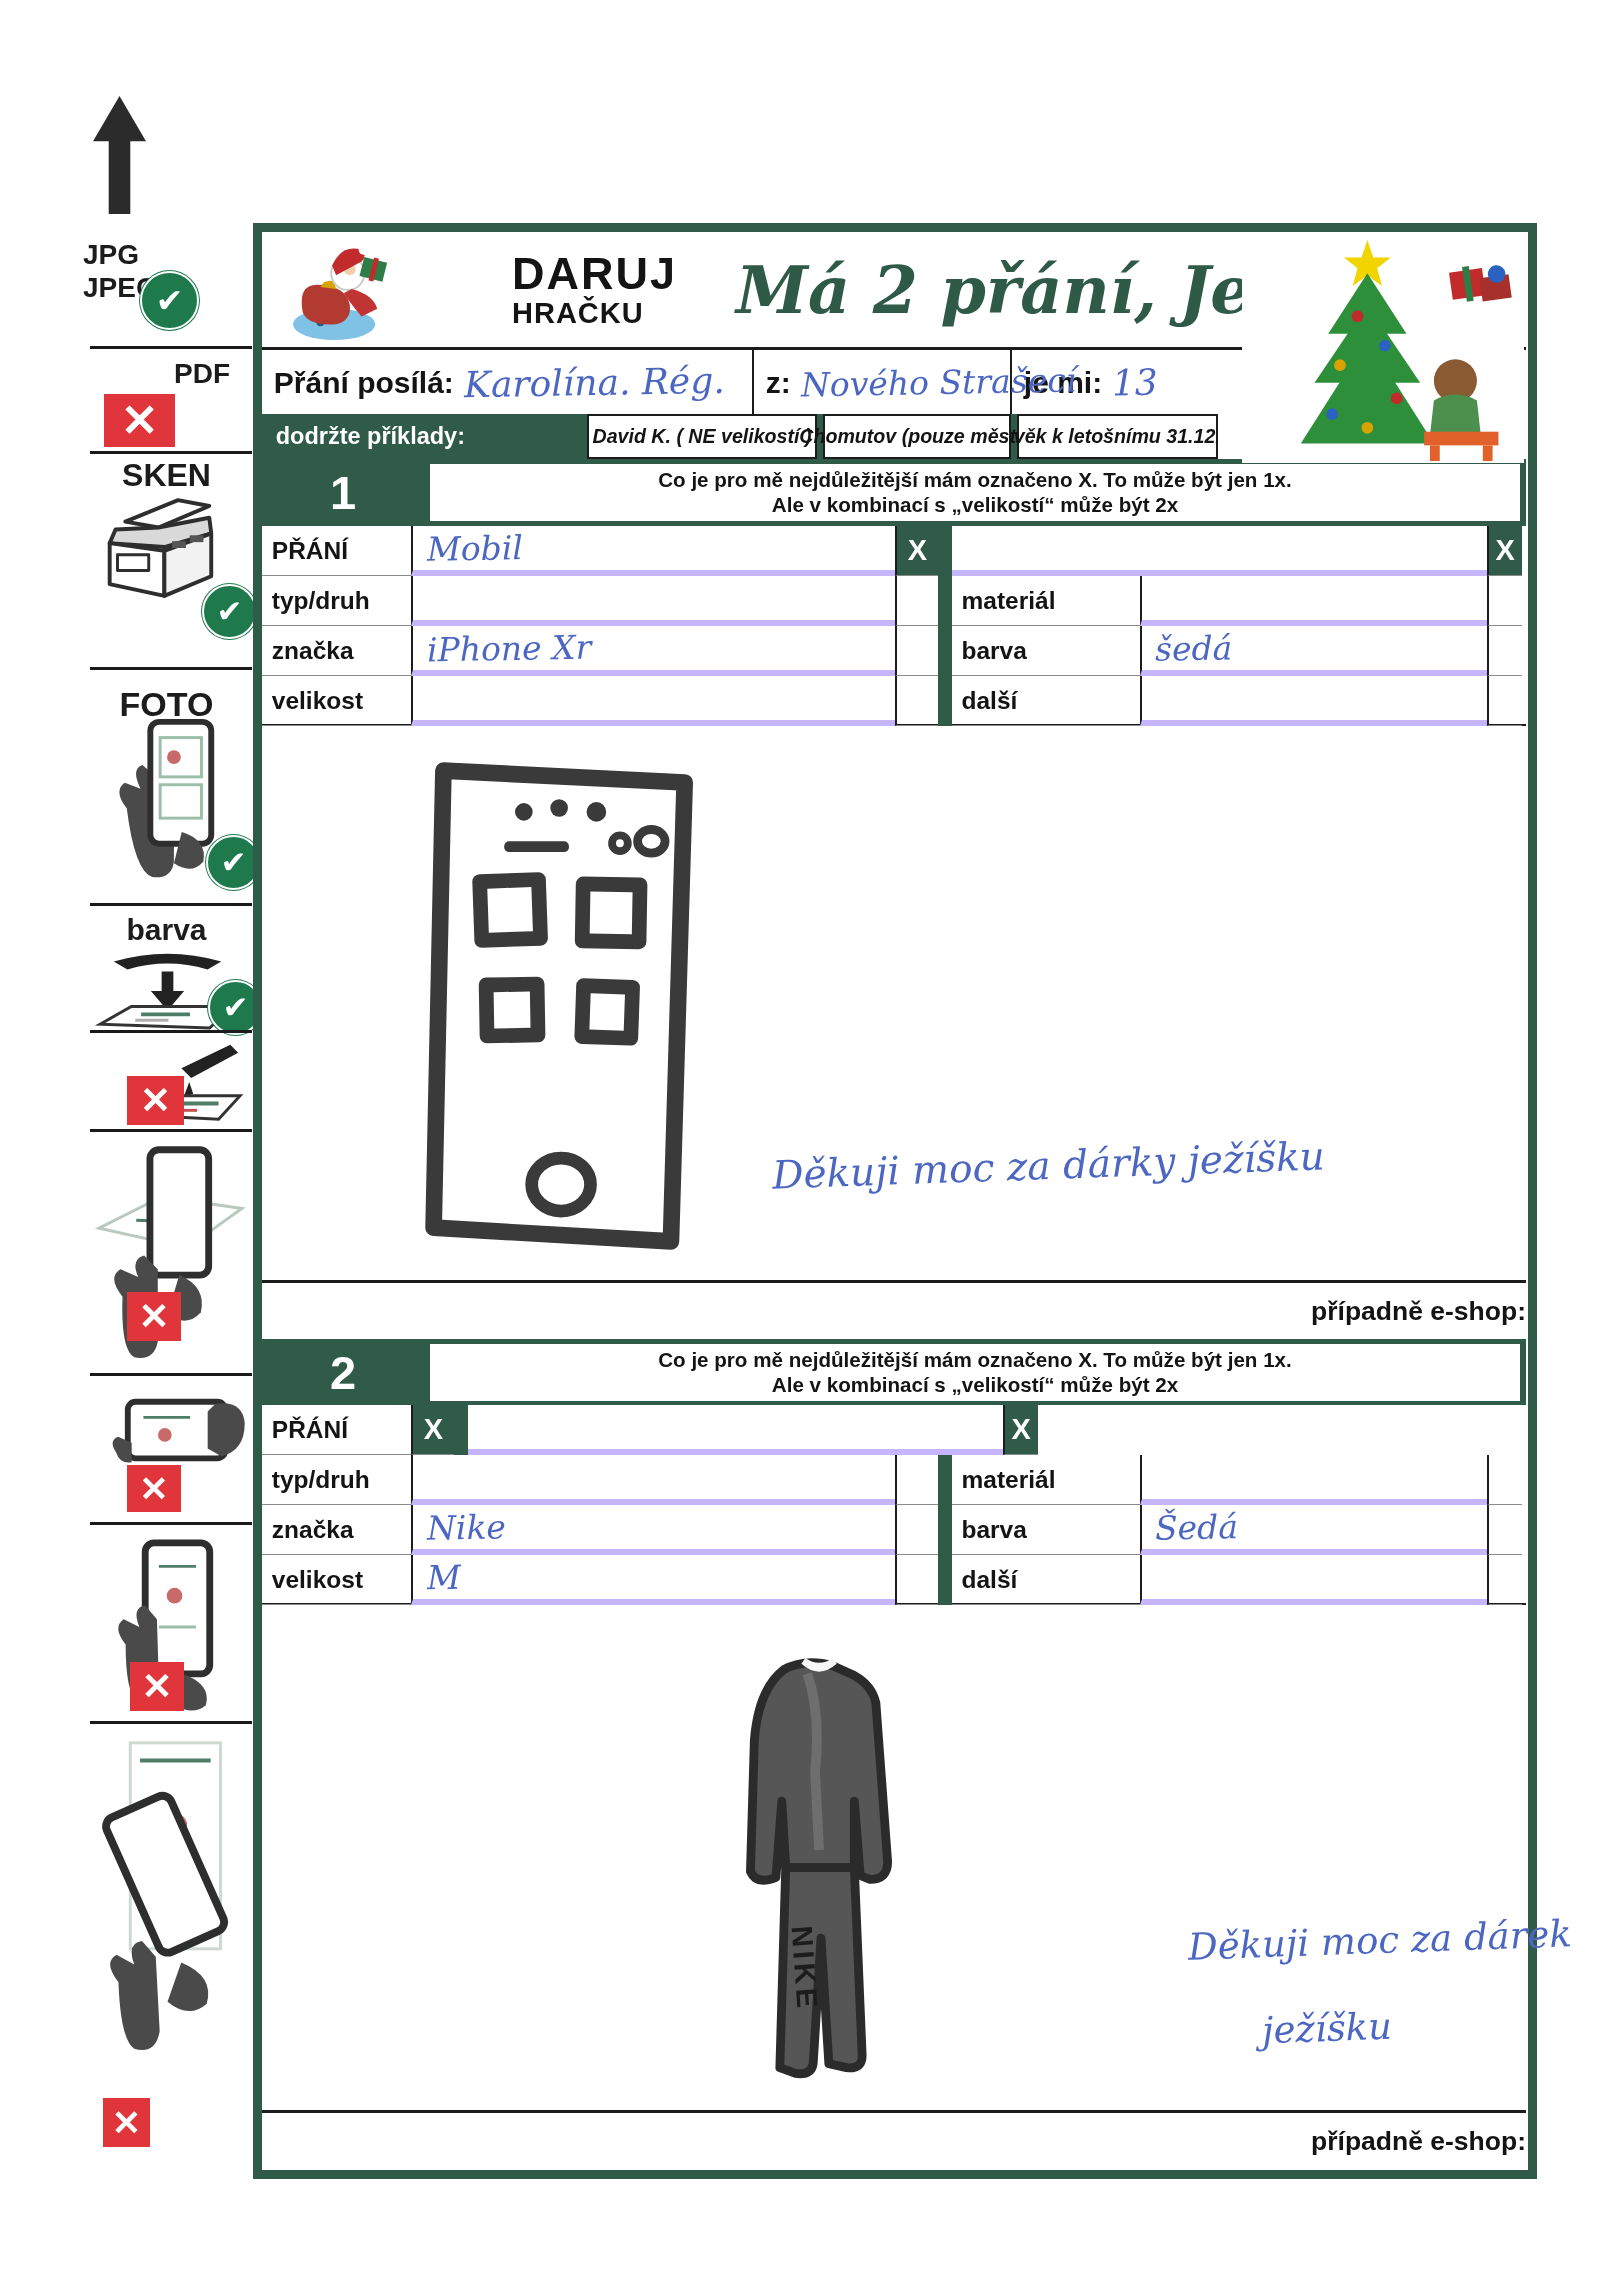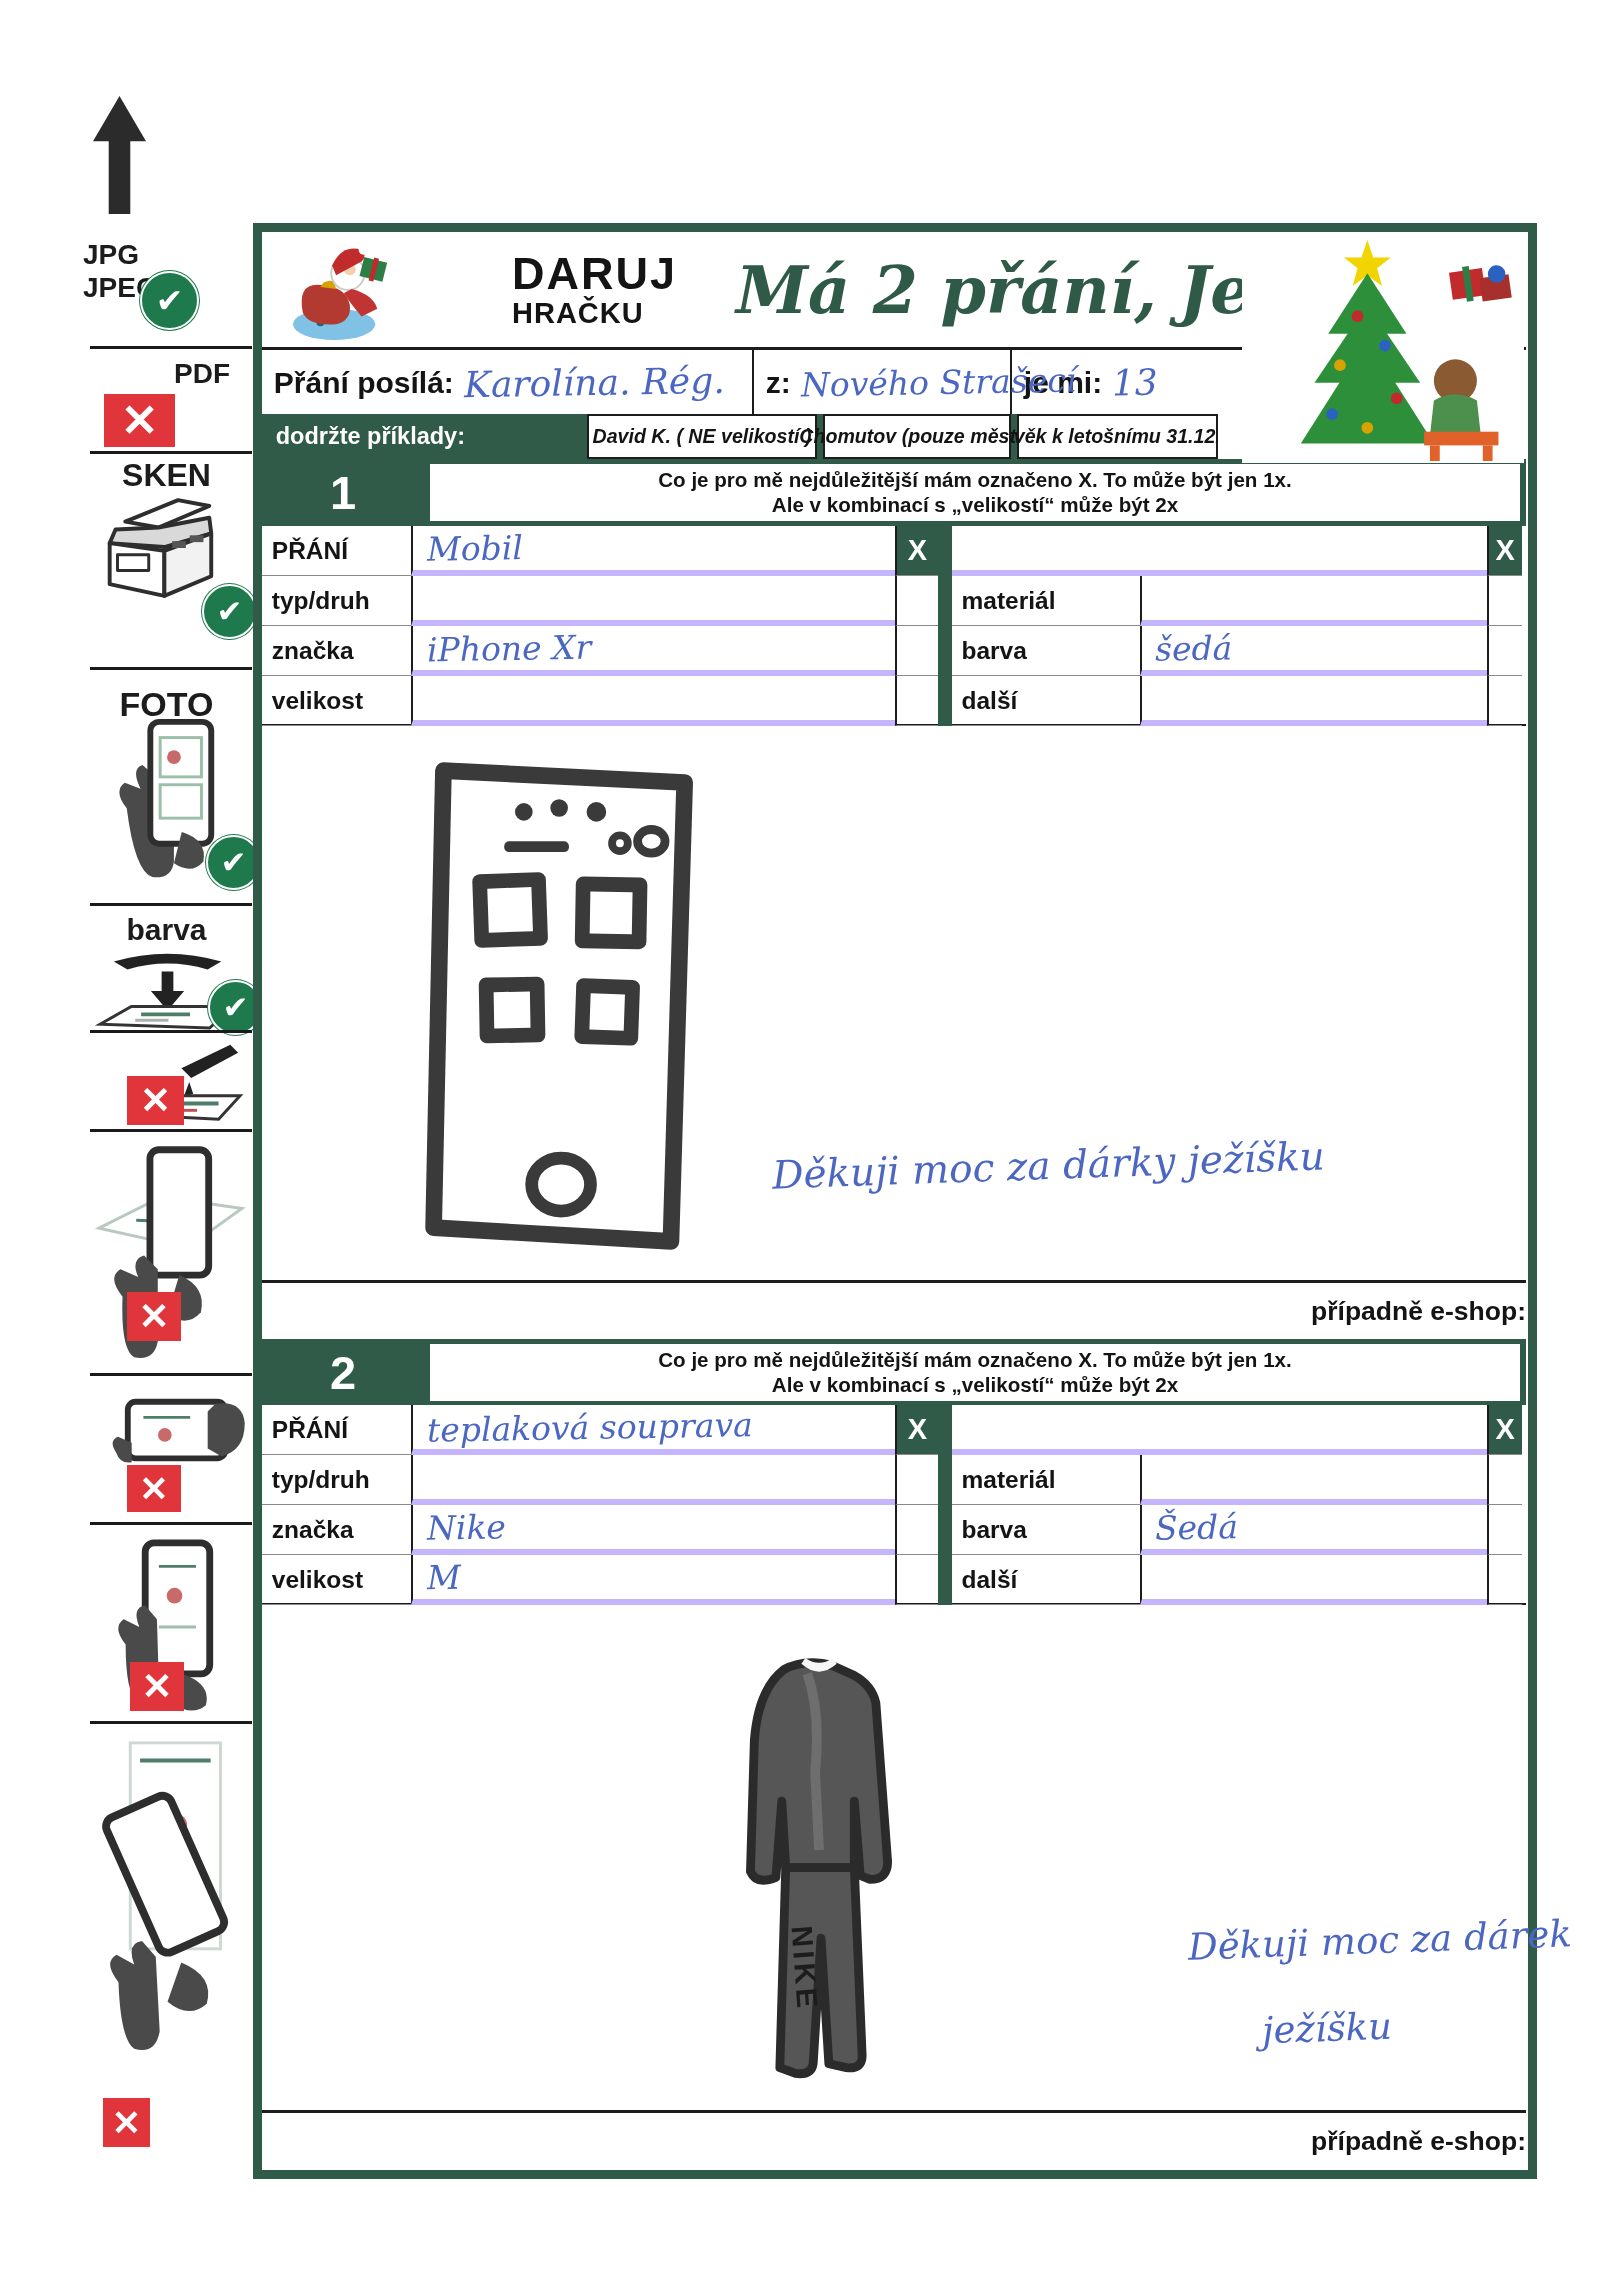--- a/index.html
+++ b/index.html
@@ -399,23 +399,20 @@
         <div class="sec-num">2</div>
         <div class="instr-box">
           <div class="instr-line">Co je pro mě nejdůležitější mám označeno X.  To může být jen 1x.</div>
           <div class="instr-line">Ale v kombinací s „velikostí“ může být 2x</div>
         </div>
       </div>
 
       <div class="fields" style="top:1173px;">
         <div class="frow">
           <div class="flabel">PŘÁNÍ</div>
-          <div class="fval fval-l">
-              <span class="hw hw-field">teplaková souprava</span>
-            </div>
           <div class="xcol xcol-l xon">X</div>
           <div class="gapcol"></div>
           <div class="fval" style="width:535px;border-left:none;"></div>
           <div class="xcol xcol-r xon">X</div>
         </div>
         <div class="frow">
           <div class="flabel">typ/druh</div>
           <div class="fval fval-l">
               <span class="hw hw-field"></span>
             </div>

